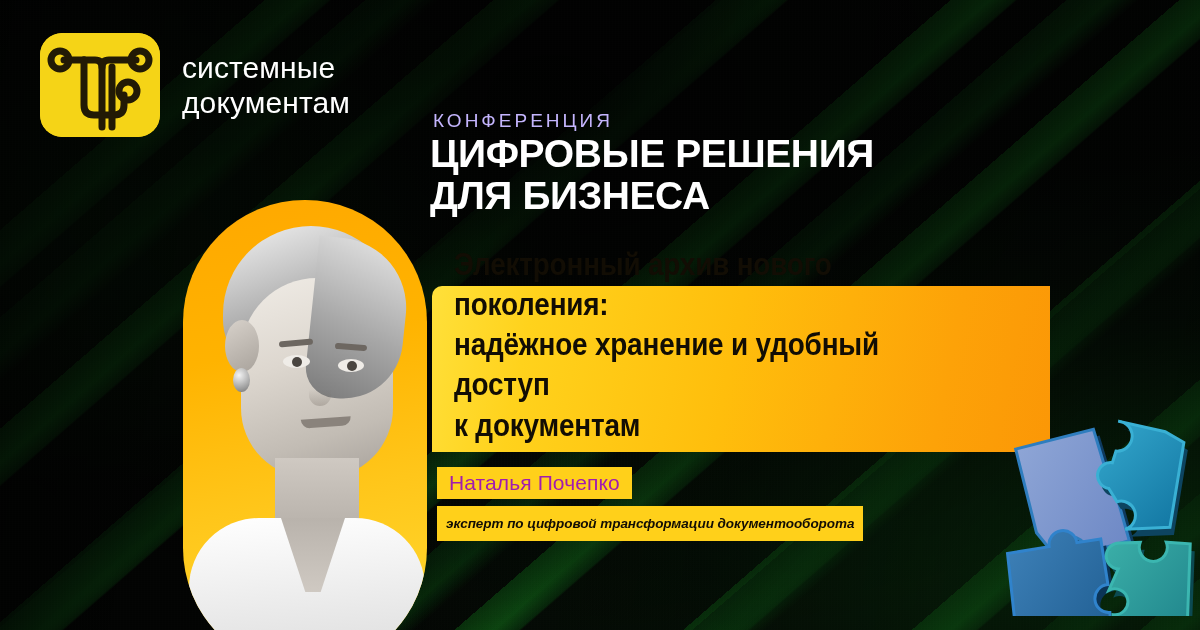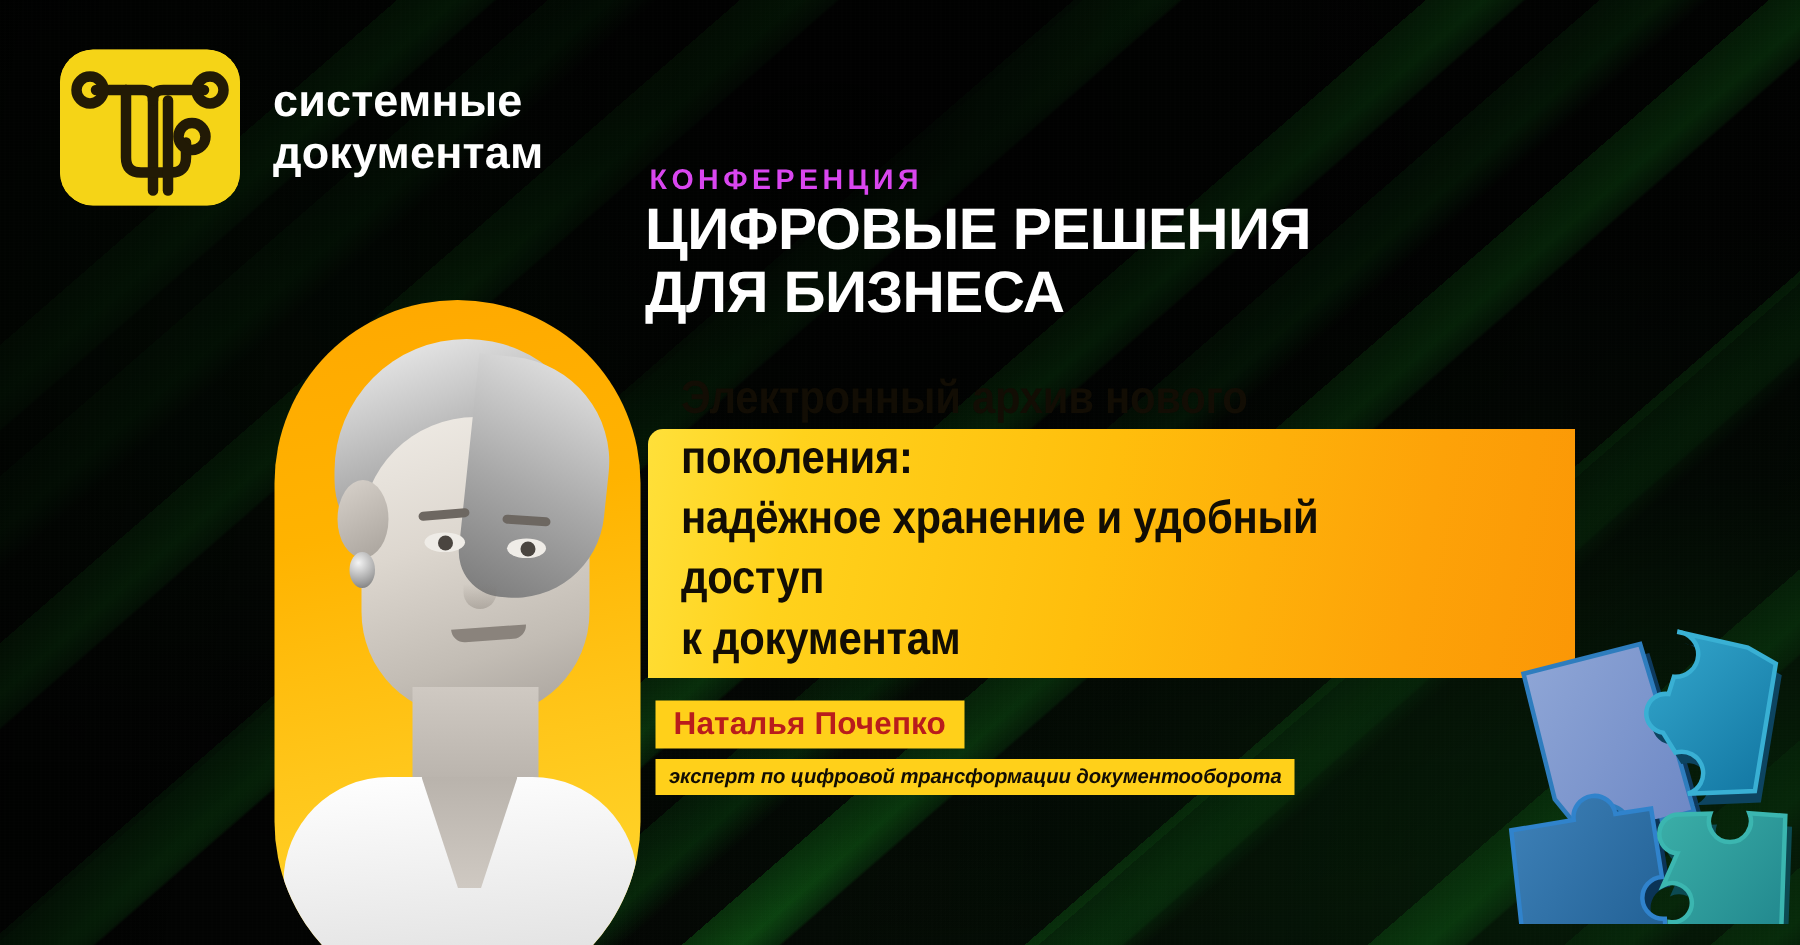--- a/index.html
+++ b/index.html
@@ -72,31 +72,31 @@
     display:flex;align-items:center;gap:22px;
   }
   .logo-mark{
     width:120px;height:104px;border-radius:22px;
     background:#F5D417;
     display:block;
   }
   .logo-words{
     display:flex;flex-direction:column;
     color:#ffffff;
-    font-weight:bold;
+    font-weight:normal;
     font-size:30px;
     line-height:1.17;
     letter-spacing:.1px;
   }
 
   
   .eyebrow{
     position:absolute;left:433px;top:110px;
-    color:#d946ef;
-    font-size:19px;font-weight:bold;
+    color:#c4b5fd;
+    font-size:19px;font-weight:normal;
     letter-spacing:3.0px;
   }
   .headline{
     position:absolute;left:430px;top:133px;
     color:#ffffff;
     font-weight:bold;
     font-size:39px;
     line-height:1.08;
     letter-spacing:-0.4px;
     white-space:pre-line;
@@ -125,28 +125,28 @@
     width:111%;
   }
 
   
   .speaker-name{
     position:absolute;left:437px;top:467px;
     height:32px;
     background:#FFD01A;
     display:flex;align-items:center;
     padding:1px 12px 2px 12px;
-    color:#b91c1c;
+    color:#a21caf;
     font-family:"Liberation Sans Narrow","Liberation Sans",sans-serif;
-    font-weight:bold;font-size:21px;
+    font-weight:normal;font-size:21px;
     letter-spacing:.1px;
   }
   .speaker-role{
     position:absolute;left:437px;top:506px;
-    height:24px;
+    height:35px;
     background:#FFD01A;
     display:flex;align-items:center;
     padding:0 9px 1px 9px;
     color:#120D04;
     font-family:"Liberation Sans Narrow","Liberation Sans",sans-serif;
     font-style:italic;font-weight:bold;
     font-size:13.5px;
     letter-spacing:-0.05px;
   }
 

